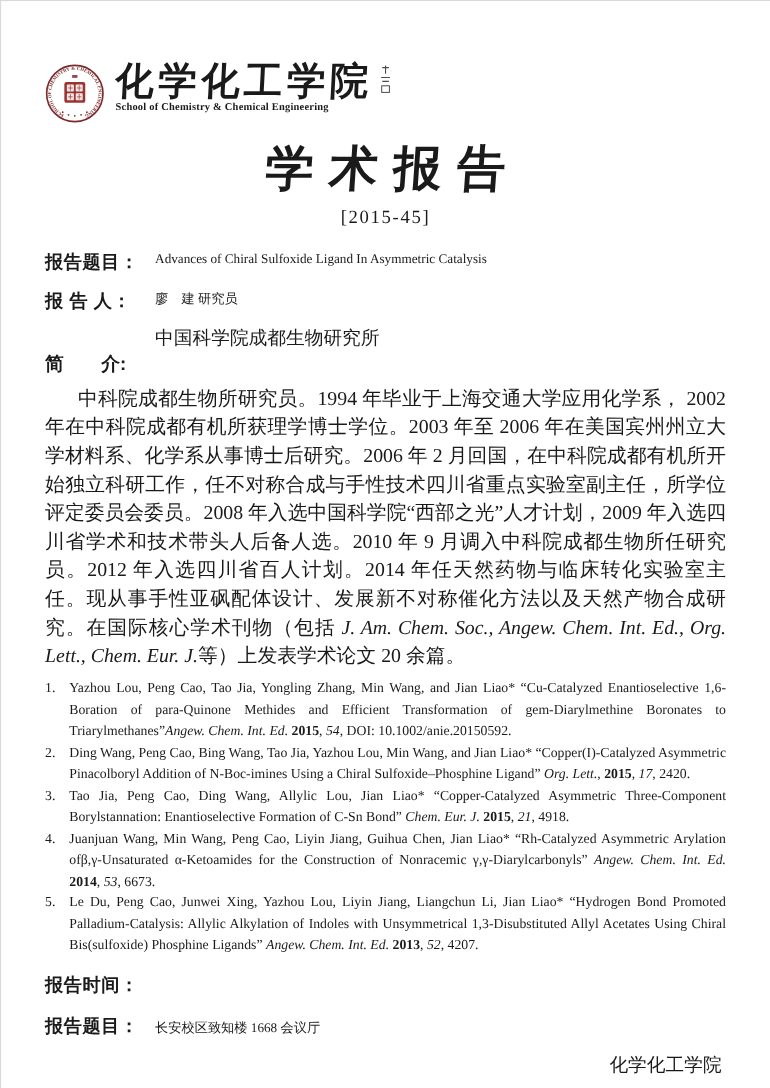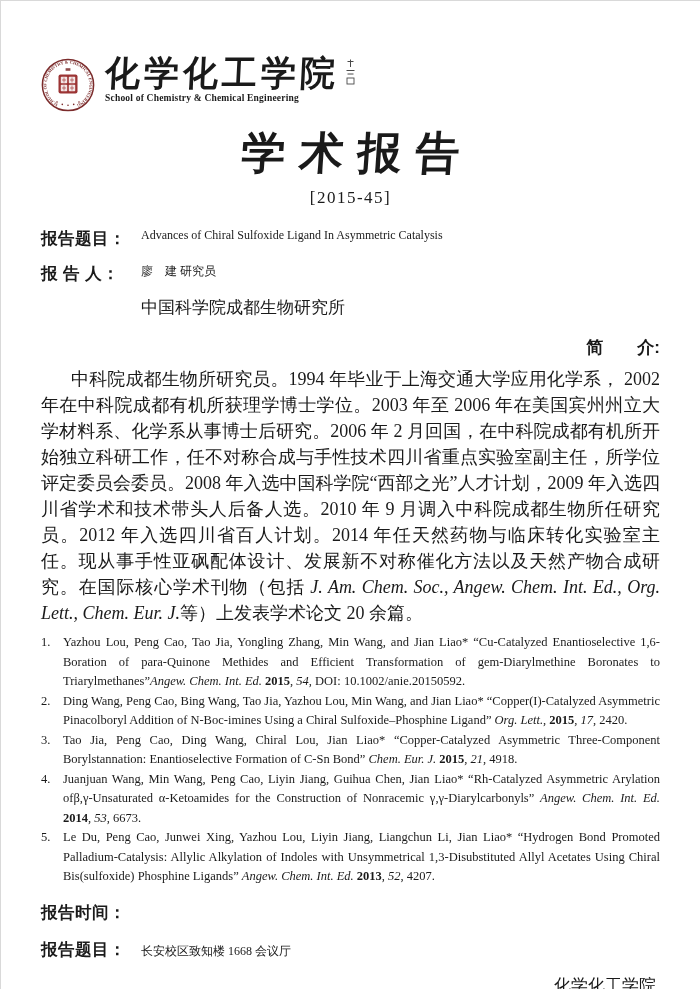--- a/index.html
+++ b/index.html
@@ -43,21 +43,21 @@
     font-family:"Liberation Sans","DejaVu Sans",sans-serif;
     font-weight:bold; font-size:16.5px; width:100px; flex:0 0 auto;
     white-space:pre; letter-spacing:0.5px;
   }
   .meta-value { font-size:12px; white-space:pre; }
   .affiliation { margin-left:100px; font-size:17px; margin-top:11px; }
 
   
   .intro-label {
     font-family:"Liberation Sans","DejaVu Sans",sans-serif;
-    font-weight:bold; font-size:17px; margin-top:17px; white-space:pre;text-align:right;
+    font-weight:bold; font-size:17px; white-space:pre;
   }
   .intro-para {
     font-size:18px; line-height:26px; text-align:justify;
     text-indent:30px; margin-top:7px;
   }
 
   .s-i { font-style:italic; }
   .s-b { font-weight:bold; }
 
   
@@ -150,21 +150,21 @@
       <span class="ref-text"><span class="s-n">Yazhou Lou, Peng Cao, Tao Jia, Yongling Zhang, Min Wang, and Jian Liao* “Cu-Catalyzed Enantioselective 1,6-Boration of para-Quinone Methides and Efficient Transformation of gem-Diarylmethine Boronates to Triarylmethanes”</span><span class="s-i">Angew. Chem. Int. Ed.</span><span class="s-n"> </span><span class="s-b">2015</span><span class="s-n">, </span><span class="s-i">54</span><span class="s-n">, DOI: 10.1002/anie.20150592.</span></span>
     </div>
 
     <div class="ref-item">
       <span class="ref-num">2.</span>
       <span class="ref-text"><span class="s-n">Ding Wang, Peng Cao, Bing Wang, Tao Jia, Yazhou Lou, Min Wang, and Jian Liao* “Copper(I)-Catalyzed Asymmetric Pinacolboryl Addition of N-Boc-imines Using a Chiral Sulfoxide–Phosphine Ligand” </span><span class="s-i">Org. Lett.</span><span class="s-n">, </span><span class="s-b">2015</span><span class="s-n">, </span><span class="s-i">17</span><span class="s-n">, 2420.</span></span>
     </div>
 
     <div class="ref-item">
       <span class="ref-num">3.</span>
-      <span class="ref-text"><span class="s-n">Tao Jia, Peng Cao, Ding Wang, Chiral Lou, Jian Liao* “Copper-Catalyzed Asymmetric Three-Component Borylstannation: Enantioselective Formation of C-Sn Bond” </span><span class="s-i">Chem. Eur. J.</span><span class="s-n"> </span><span class="s-b">2015</span><span class="s-n">, </span><span class="s-i">21</span><span class="s-n">, 4918.</span></span>
+      <span class="ref-text"><span class="s-n">Tao Jia, Peng Cao, Ding Wang, Allylic Lou, Jian Liao* “Copper-Catalyzed Asymmetric Three-Component Borylstannation: Enantioselective Formation of C-Sn Bond” </span><span class="s-i">Chem. Eur. J.</span><span class="s-n"> </span><span class="s-b">2015</span><span class="s-n">, </span><span class="s-i">21</span><span class="s-n">, 4918.</span></span>
     </div>
 
     <div class="ref-item">
       <span class="ref-num">4.</span>
       <span class="ref-text"><span class="s-n">Juanjuan Wang, Min Wang, Peng Cao, Liyin Jiang, Guihua Chen, Jian Liao* “Rh-Catalyzed Asymmetric Arylation ofβ,γ-Unsaturated α-Ketoamides for the Construction of Nonracemic γ,γ-Diarylcarbonyls” </span><span class="s-i">Angew. Chem. Int. Ed.</span><span class="s-n"> </span><span class="s-b">2014</span><span class="s-n">, </span><span class="s-i">53</span><span class="s-n">, 6673.</span></span>
     </div>
 
     <div class="ref-item">
       <span class="ref-num">5.</span>
       <span class="ref-text"><span class="s-n">Le Du, Peng Cao, Junwei Xing, Yazhou Lou, Liyin Jiang, Liangchun Li, Jian Liao* “Hydrogen Bond Promoted Palladium-Catalysis: Allylic Alkylation of Indoles with Unsymmetrical 1,3-Disubstituted Allyl Acetates Using Chiral Bis(sulfoxide) Phosphine Ligands” </span><span class="s-i">Angew. Chem. Int. Ed.</span><span class="s-n"> </span><span class="s-b">2013</span><span class="s-n">, </span><span class="s-i">52</span><span class="s-n">, 4207.</span></span>

